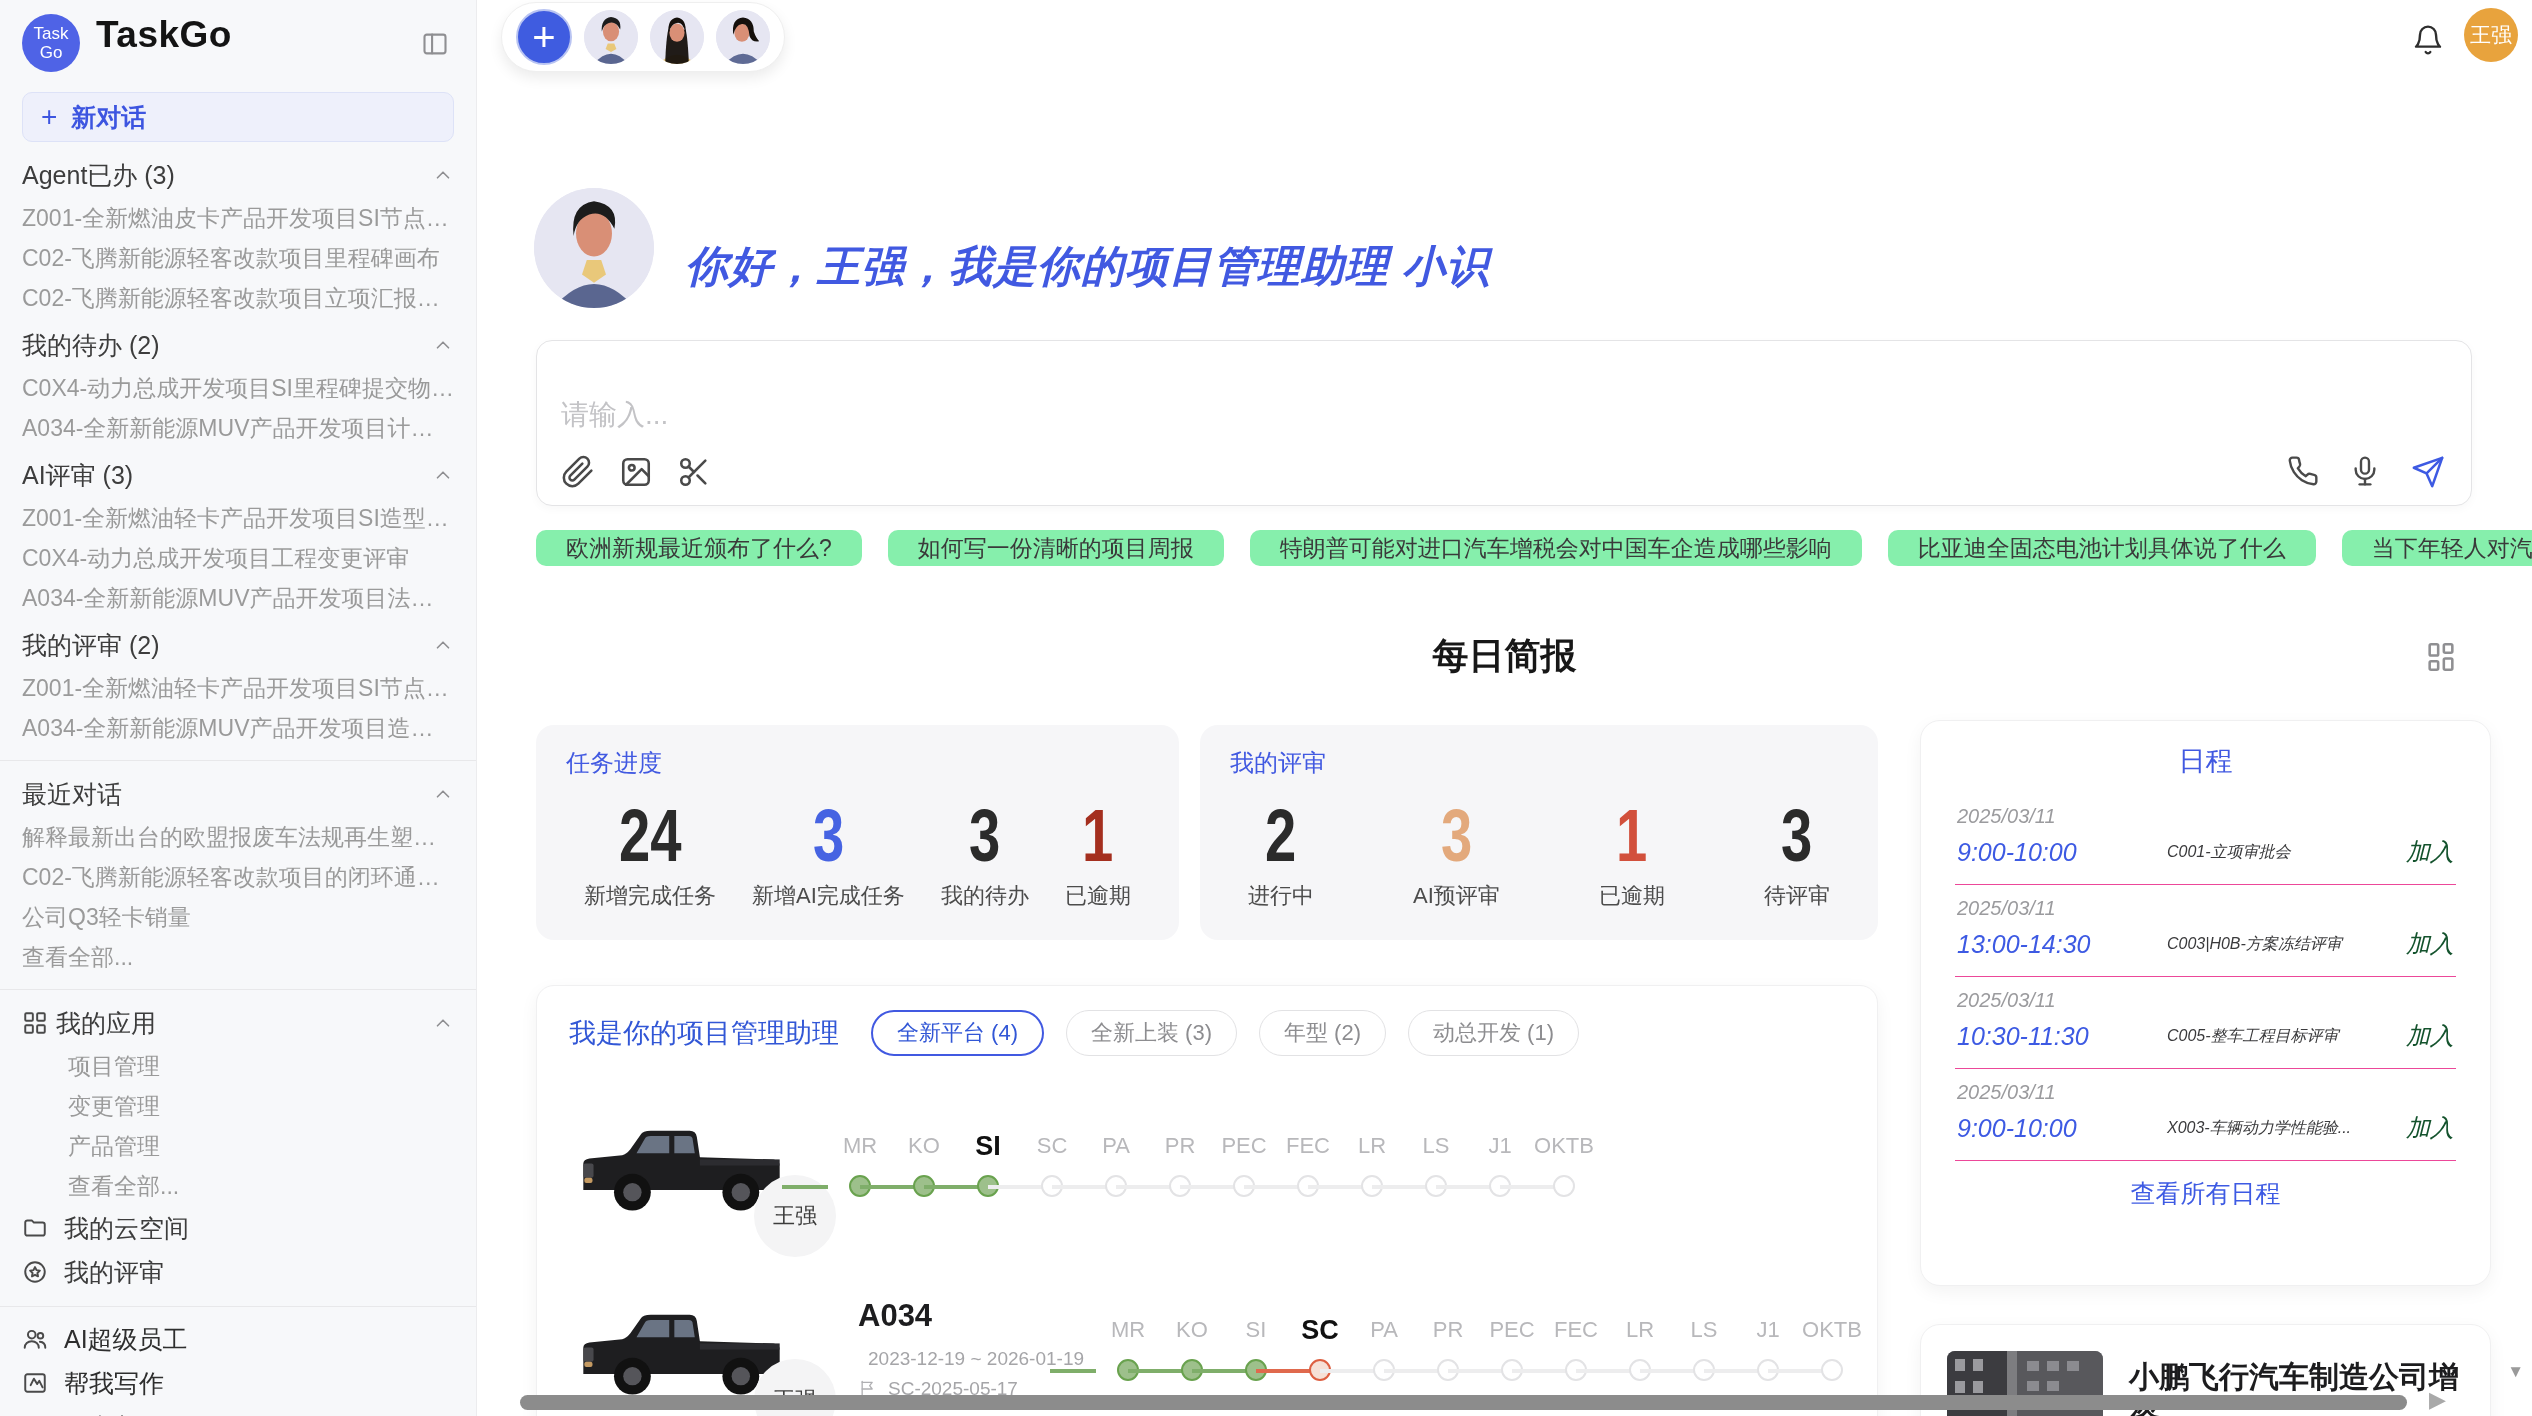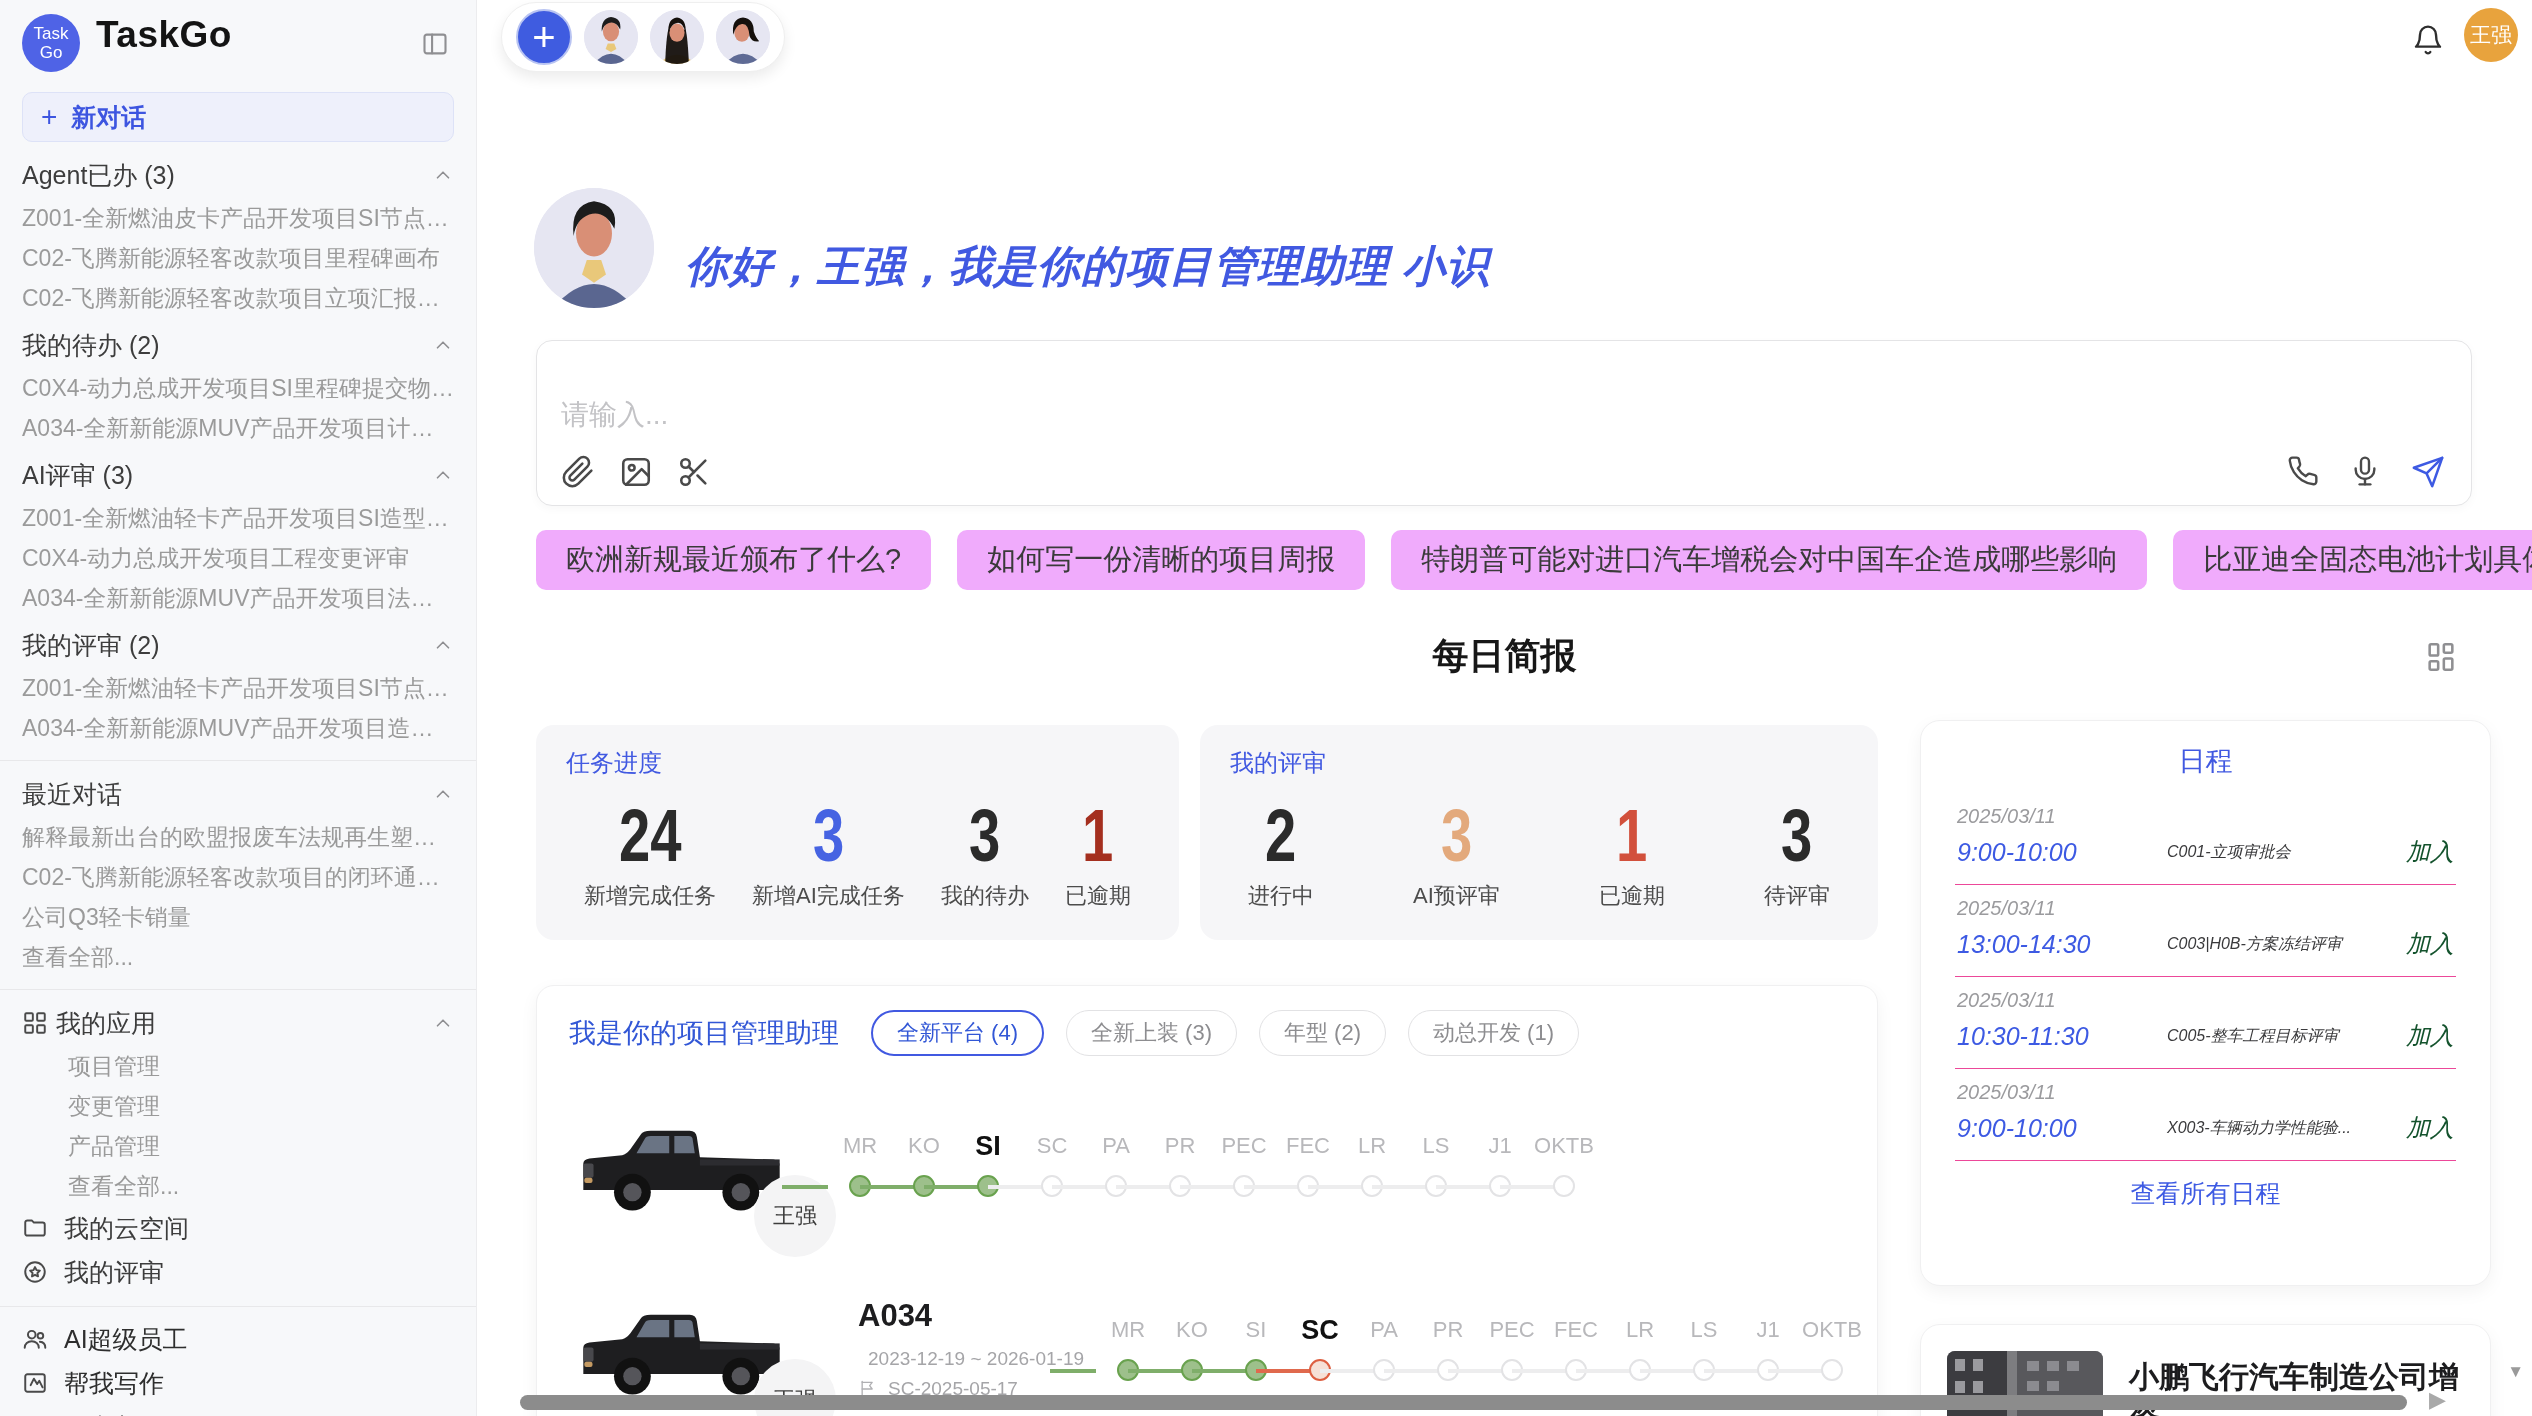--- a/index.html
+++ b/index.html
@@ -53,22 +53,22 @@
   .input-card { position:absolute; left:59px; top:340px; width:1936px; height:166px;
     background:#fff; border:1px solid #e4e4e6; border-radius:16px; box-shadow:0 3px 10px rgba(0,0,0,.03); }
   .input-field { position:absolute; left:24px; top:58px; width:1500px; border:none; outline:none;
     font-size:28px; color:#333; background:transparent; font-family:inherit; }
   .input-field::placeholder { color:#c3c3c6; }
   .in-icons-l { position:absolute; left:24px; bottom:16px; display:flex; gap:24px; }
   .in-icons-r { position:absolute; right:26px; bottom:16px; display:flex; gap:28px; align-items:center; }
   .icon-btn { width:34px; height:34px; cursor:pointer; }
 
   .chips-row { position:absolute; left:59px; top:530px; display:flex; gap:26px; }
-  .sugg-chip { background:#f0abfc; border-radius:10px; height:60px; display:flex; align-items:center;
-    padding:0 30px; font-size:29px; color:#3a3a3a; cursor:pointer; white-space:nowrap; }
+  .sugg-chip { background:#86efac; border-radius:10px; height:36px; display:flex; align-items:center;
+    padding:0 30px; font-size:23px; color:#3a3a3a; cursor:pointer; white-space:nowrap; }
 
   .brief-title { position:absolute; left:0; width:100%; top:632px; text-align:center;
     font-size:36px; font-weight:700; color:#171717; }
   .brief-grid { position:absolute; right:74px; top:640px; width:34px; height:34px; cursor:pointer; }
 
   .stat-card { position:absolute; top:725px; height:215px; background:#f6f6f8; border-radius:18px; padding:22px 30px; }
   .stat-card.tasks { left:59px; width:643px; }
   .stat-card.reviews { left:723px; width:678px; }
   .stat-title { font-size:24px; color:#4159e1; }
   .stat-row { display:flex; justify-content:space-between; padding:14px 18px 0 18px; }

